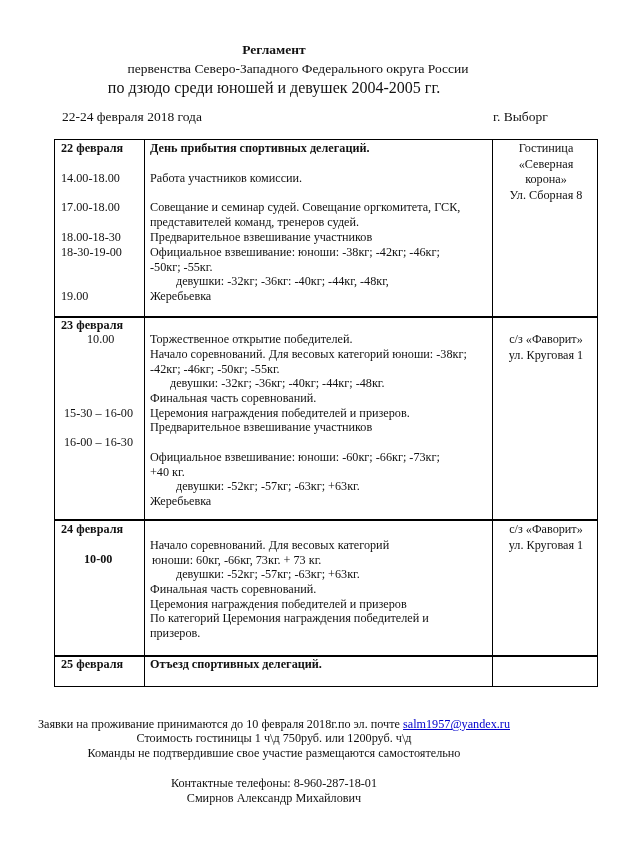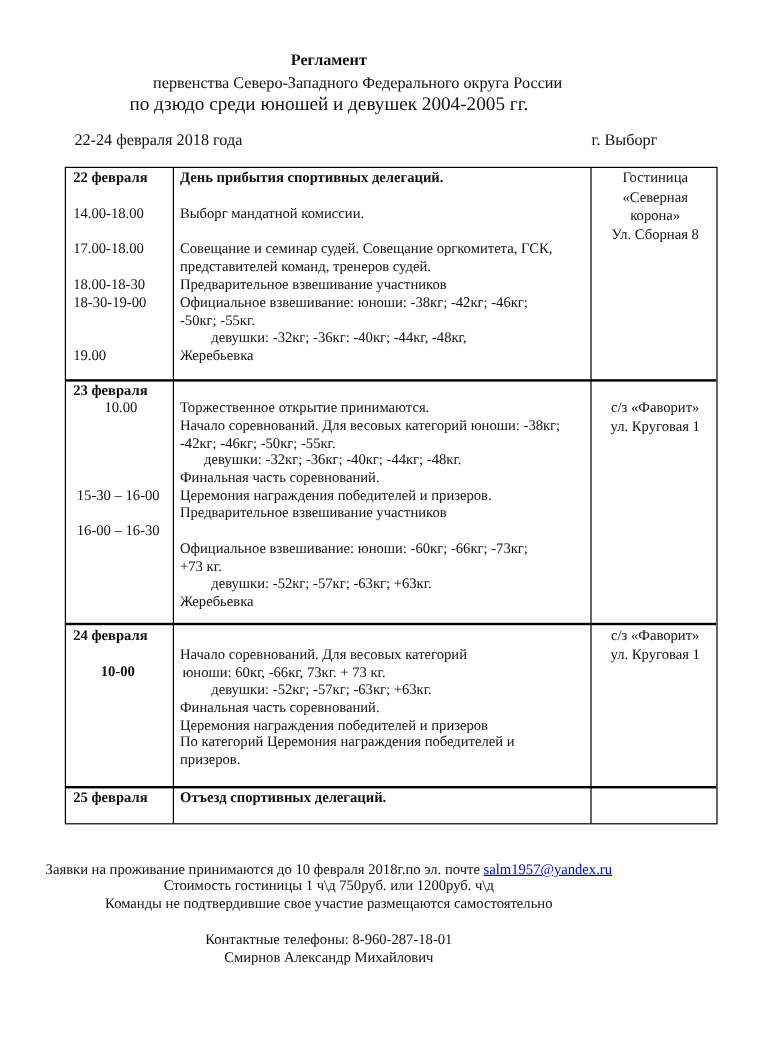--- a/index.html
+++ b/index.html
@@ -42,21 +42,21 @@
 
   <div>
     <div class="t b" style="left:6px;top:1px">22 февраля</div>
     <div class="t b" style="left:95px;top:1px">День прибытия спортивных делегаций.</div>
     <div class="t" style="left:6px;top:31px">14.00-18.00</div>
     <div class="t" style="left:6px;top:60px">17.00-18.00</div>
     <div class="t" style="left:6px;top:90px">18.00-18-30</div>
     <div class="t" style="left:6px;top:105px">18-30-19-00</div>
     <div class="t" style="left:6px;top:149px">19.00</div>
 
-    <div class="t" style="left:95px;top:31px">Выборг мандатной комиссии.</div>
+    <div class="t" style="left:95px;top:31px">Работа участников комиссии.</div>
     <div class="t" style="left:95px;top:60px">Совещание и семинар судей. Совещание оргкомитета, ГСК,</div>
     <div class="t" style="left:95px;top:75px">представителей команд, тренеров судей.</div>
     <div class="t" style="left:95px;top:90px">Предварительное взвешивание участников</div>
     <div class="t" style="left:95px;top:105px">Официальное взвешивание: юноши: -38кг; -42кг; -46кг;</div>
     <div class="t" style="left:95px;top:120px">-50кг; -55кг.</div>
     <div class="t" style="left:121px;top:134px">девушки: -32кг; -36кг: -40кг; -44кг, -48кг,</div>
     <div class="t" style="left:95px;top:149px">Жеребьевка</div>
 
     <div class="loc" style="top:1px">
       <div>Гостиница</div>
@@ -65,29 +65,29 @@
       <div>Ул. Сборная 8</div>
     </div>
   </div>
 
   <div>
     <div class="t b" style="left:6px;top:178px">23 февраля</div>
     <div class="t" style="left:32px;top:192px">10.00</div>
     <div class="t" style="left:9px;top:266px">15-30 – 16-00</div>
     <div class="t" style="left:9px;top:295px">16-00 – 16-30</div>
 
-    <div class="t" style="left:95px;top:192px">Торжественное открытие принимаются.</div>
+    <div class="t" style="left:95px;top:192px">Торжественное открытие победителей.</div>
     <div class="t" style="left:95px;top:207px">Начало соревнований. Для весовых категорий юноши: -38кг;</div>
     <div class="t" style="left:95px;top:222px">-42кг; -46кг; -50кг; -55кг.</div>
     <div class="t" style="left:115px;top:236px">девушки:  -32кг; -36кг; -40кг; -44кг; -48кг.</div>
     <div class="t" style="left:95px;top:251px">Финальная часть соревнований.</div>
     <div class="t" style="left:95px;top:266px">Церемония награждения победителей и призеров.</div>
     <div class="t" style="left:95px;top:280px">Предварительное взвешивание участников</div>
     <div class="t" style="left:95px;top:310px">Официальное взвешивание: юноши: -60кг; -66кг; -73кг;</div>
-    <div class="t" style="left:95px;top:325px">+73 кг.</div>
+    <div class="t" style="left:95px;top:325px">+40 кг.</div>
     <div class="t" style="left:121px;top:339px">девушки: -52кг; -57кг; -63кг; +63кг.</div>
     <div class="t" style="left:95px;top:354px">Жеребьевка</div>
 
     <div class="loc" style="top:192px">
       <div>с/з «Фаворит»</div>
       <div>ул. Круговая 1</div>
     </div>
   </div>
 
   <div>

